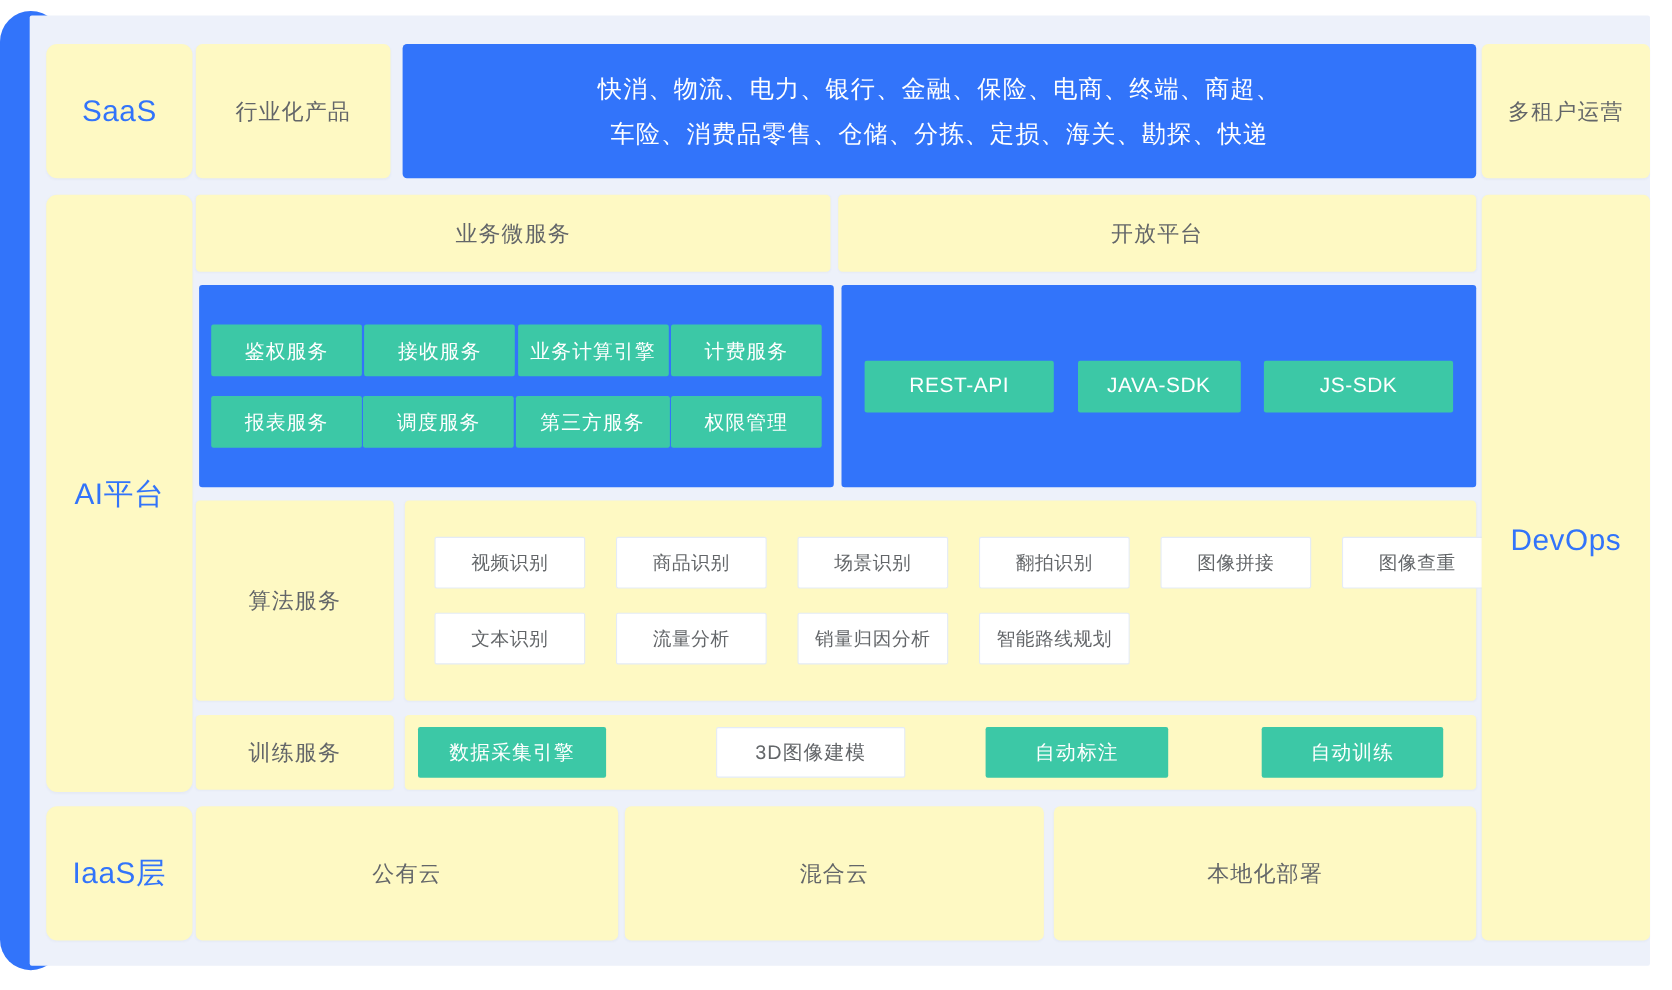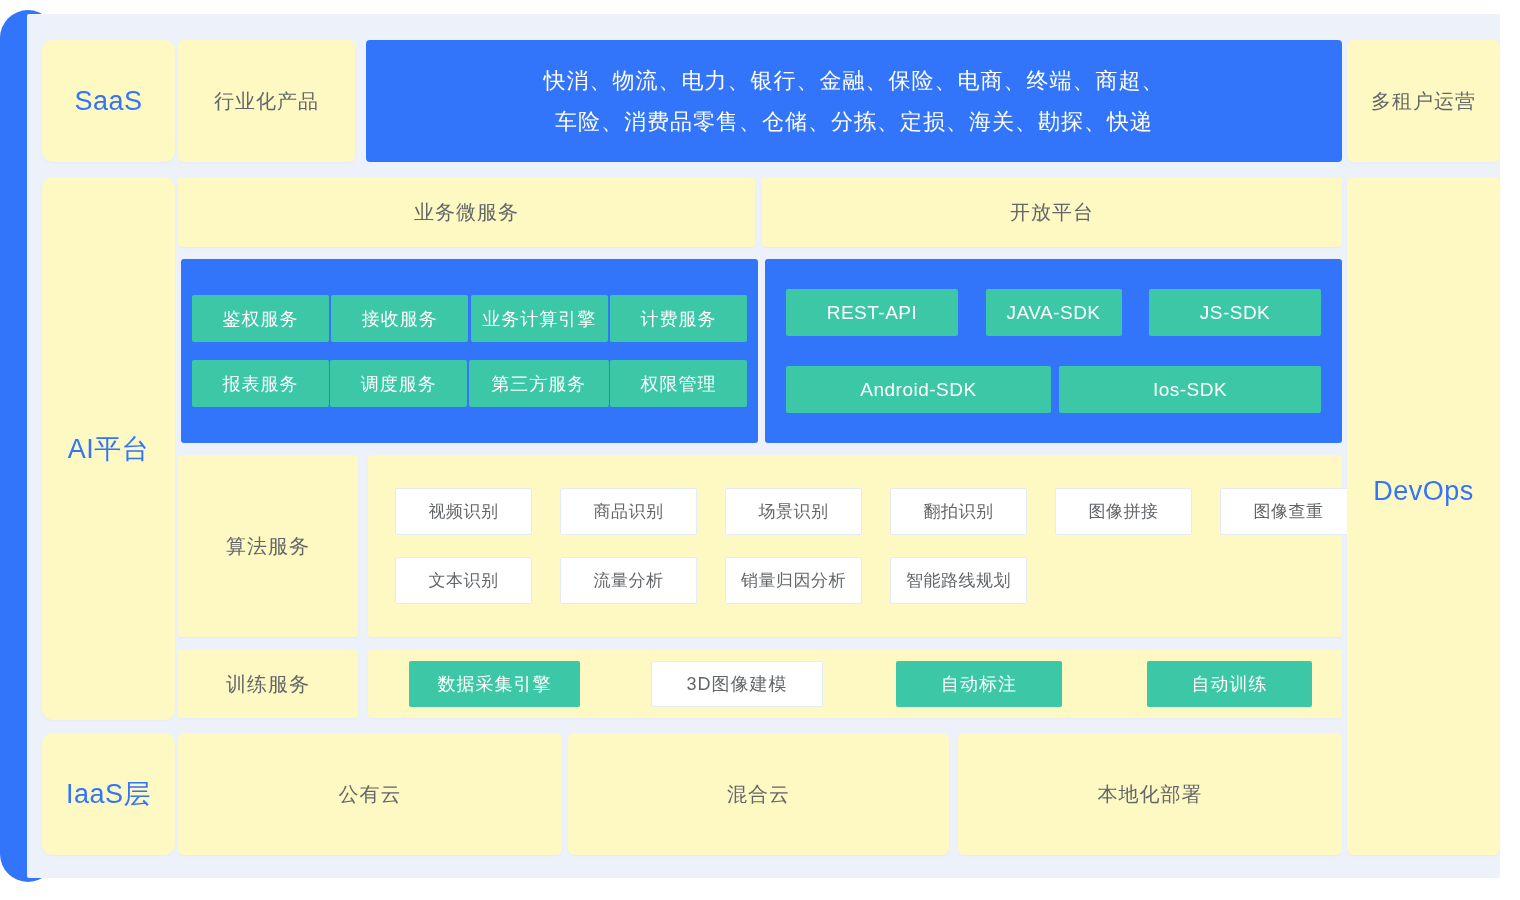--- a/index.html
+++ b/index.html
@@ -117,35 +117,27 @@
         <span>权限管理</span>
       </div>
   </div>
 </div>
 
 <div class="container-blue" style="left:765px;top:259px;width:577px;height:184px;padding:0 21px;gap:30px;box-sizing:border-box">
   <div class="chip-row">
     <div class="chip chip-teal en-chip" style="width:172px;height:47px">
         <span>REST-API</span>
       </div>
-    <div class="chip chip-teal en-chip" style="width:136px;height:47px">
+    <div class="chip chip-teal en-chip" style="width:148px;height:47px">
         <span>JAVA-SDK</span>
       </div>
     <div class="chip chip-teal en-chip" style="width:172px;height:47px">
         <span>JS-SDK</span>
       </div>
   </div>
-  <div class="chip-row">
-    <div class="chip chip-teal en-chip" style="width:265px;height:47px">
-        <span>Android-SDK</span>
-      </div>
-    <div class="chip chip-teal en-chip" style="width:262px;height:47px">
-        <span>Ios-SDK</span>
-      </div>
-  </div>
 </div>
 
 <div class="box" style="left:178px;top:455px;width:180px;height:182px;border-radius:4px">
   <span class="gray-label">算法服务</span>
 </div>
 
 <div class="box algo-content" style="left:368px;top:455px;width:974px;height:182px">
   <div class="algo-row">
     <div class="algo-chip">
         <span>视频识别</span>
@@ -180,21 +172,21 @@
         <span>智能路线规划</span>
       </div>
   </div>
 </div>
 
 <div class="box" style="left:178px;top:650px;width:180px;height:68px;border-radius:4px">
   <span class="gray-label">训练服务</span>
 </div>
 
 <div class="box" style="left:368px;top:650px;width:974px;height:68px;border-radius:4px">
-  <div class="chip chip-teal train-chip" style="left:41px;width:171px">
+  <div class="chip chip-teal train-chip" style="left:12px;width:171px">
       <span>数据采集引擎</span>
     </div>
   <div class="chip chip-outline train-chip" style="left:283px;width:172px">
       <span>3D图像建模</span>
     </div>
   <div class="chip chip-teal train-chip" style="left:528px;width:166px">
       <span>自动标注</span>
     </div>
   <div class="chip chip-teal train-chip" style="left:779px;width:165px">
       <span>自动训练</span>

